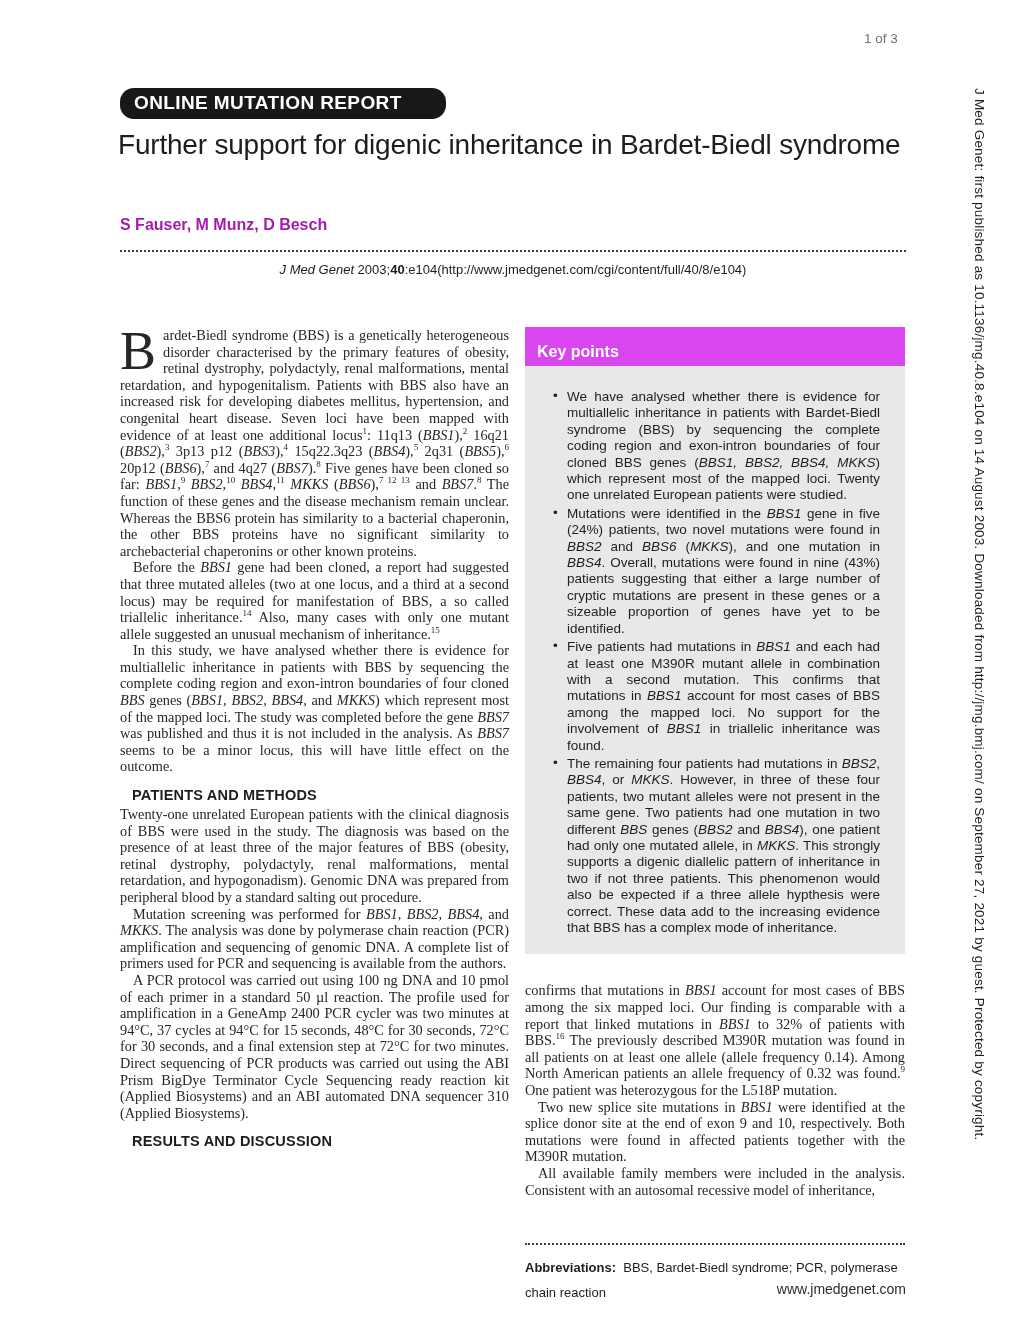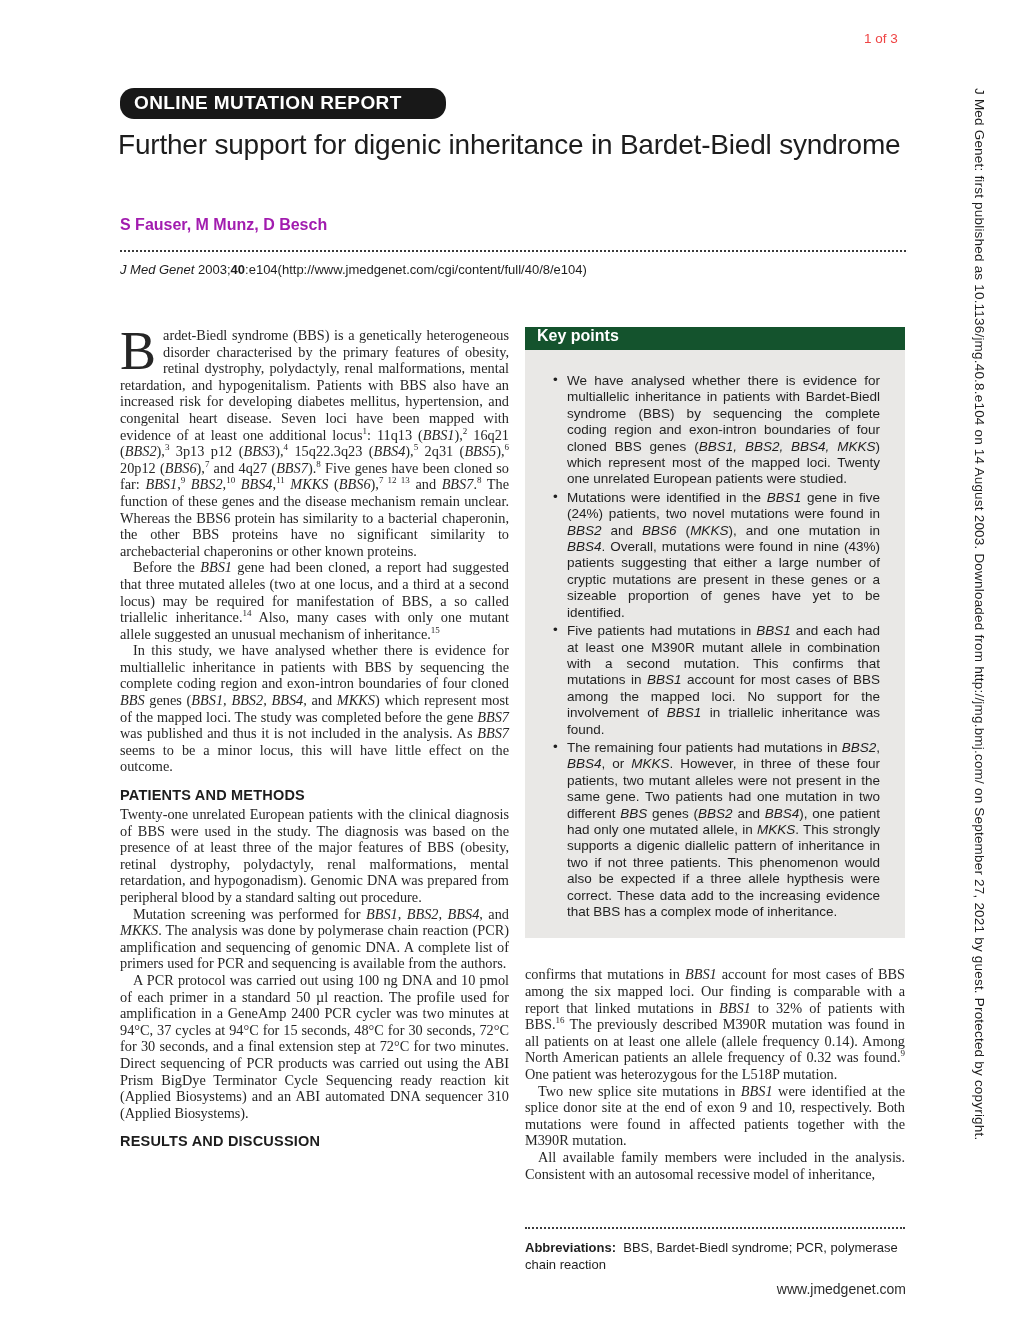--- a/index.html
+++ b/index.html
@@ -1,75 +1,75 @@
 <!DOCTYPE html>
 <html><head>
 <meta charset="utf-8">
 <style>
   html,body { margin:0; padding:0; background:#ffffff; }
   .page {
     position:relative; width:1020px; height:1320px; background:#ffffff;
     font-family:"Liberation Sans", sans-serif; color:#202020; overflow:hidden;
   }
   
-  .page-number { position:absolute; left:864px; top:31px; font-size:13.5px; color:#ef4444; }
+  .page-number { position:absolute; left:864px; top:31px; font-size:13.5px; color:#737373; }
   
   .side-text {
     position:absolute; left:972px; top:88px; height:1200px;
     writing-mode:vertical-rl; white-space:nowrap;
     font-size:13.5px; color:#1c1c1c; letter-spacing:0.2px;
   }
   
   .kicker {
     position:absolute; left:120px; top:88px;
     background:#181818; color:#ffffff; font-weight:bold;
     font-size:19px; letter-spacing:0.4px; padding:4px 44px 5px 14px;border-radius:14px;
   }
   .title {
     position:absolute; left:118px; top:126px; width:790px;
     font-size:28px; line-height:37px; font-weight:400; color:#1d1d1d; letter-spacing:-0.2px;
   }
   .authors { position:absolute; left:120px; top:216px; font-size:16px; font-weight:bold; color:#a21caf; }
   .dotline-top { position:absolute; left:120px; top:250px; width:786px; border-top:2px dotted #3c3c3c; }
-  .citation { position:absolute; left:120px; top:262px; width:786px; text-align:left; font-size:13px; color:#1d1d1d; }
+  .citation { position:absolute; left:120px; top:262px; width:786px; text-align:center; font-size:13px; color:#1d1d1d; }
 
   
   .col-left  { position:absolute; left:120px; top:327px; width:389px; }
   .col-right { position:absolute; left:525px; top:327px; width:380px; }
 
   .body-text p {
     margin:0; font-family:"Liberation Serif", serif;
     font-size:14.3px; line-height:16.6px; text-align:justify; color:#262626;
   }
   .body-text p.indent { text-indent:13px; }
   .body-text p i, .kp-list li i { font-style:italic; }
   sup { font-size:9px; line-height:0; vertical-align:super; }
 
   h2.section {
     font-family:"Liberation Sans", sans-serif; font-size:14.5px; font-weight:bold;
-    margin:12px 0 3px 0; color:#1d1d1d; letter-spacing:0.2px;
+    margin:12px 0 3px 12px; color:#1d1d1d; letter-spacing:0.2px;
   }
 
   .dropcap {
     float:left; font-family:"Liberation Serif", serif;
     font-size:54px; line-height:42px; padding:3px 7px 0 0; color:#262626;
   }
 
   
   .keypoints { background:#e9e8e6; margin-bottom:28px; }
-  .kp-header { background:#14532d; color:#ffffff; font-weight:bold; font-size:16px; padding:0 12px 5px 12px; }
+  .kp-header { background:#d946ef; color:#ffffff; font-weight:bold; font-size:16px; padding:16px 12px 5px 12px; }
   .kp-list { margin:12px; padding:11px 13px 16px 30px; list-style:none; }
   .kp-list li {
     position:relative; font-size:13.5px; line-height:16.4px;
     text-align:justify; margin-bottom:2px; color:#1f1f1f;
   }
   .kp-list li::before { content:"\2022"; position:absolute; left:-14px; top:-1px; }
 
   .dotline-abbr { border-top:2px dotted #3c3c3c; margin:45px 0 10px 0; }
-  .abbreviations { font-size:13px; line-height:17px; color:#1f1f1f; text-align:left; }
+  .abbreviations { font-size:13px; line-height:25px; color:#1f1f1f; text-align:left; }
   .abbreviations b { font-weight:bold; }
 
   .footer-url { position:absolute; left:120px; top:1281px; width:786px; text-align:right; font-size:14px; color:#2b2b2b; }
 </style>
 </head>
 <body>
 
 <div class="page">
 
   <div class="page-number">1 of 3</div>

